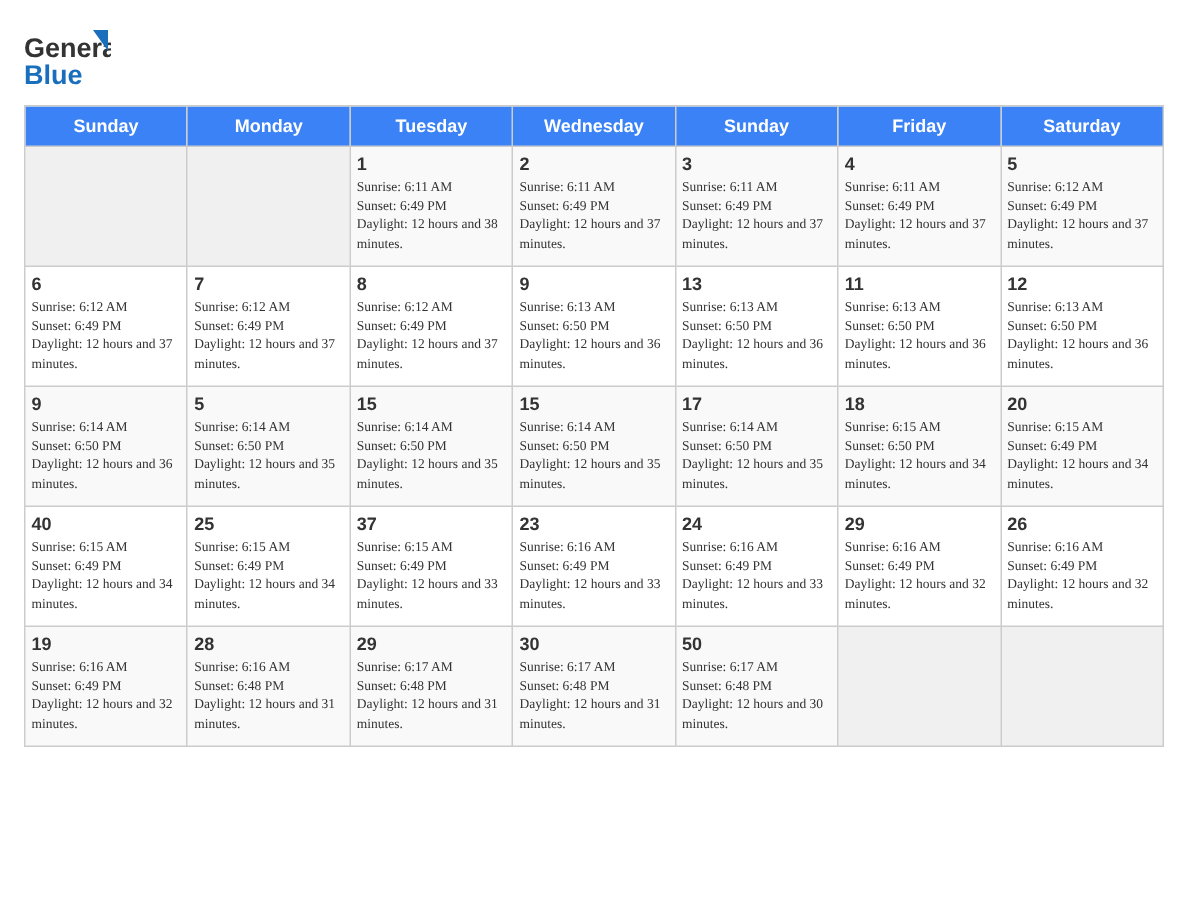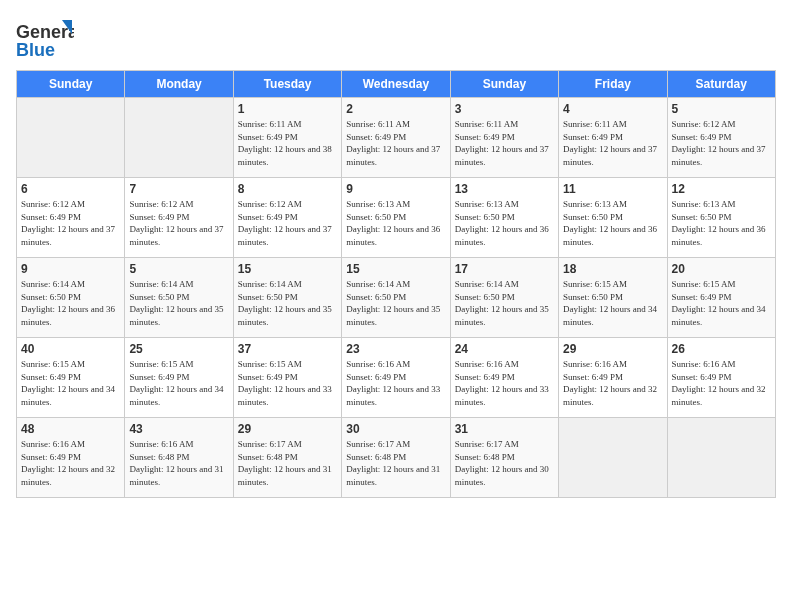--- a/index.html
+++ b/index.html
@@ -221,36 +221,36 @@
           <span class="day-num">29</span>
           <div class="day-info">Sunrise: 6:16 AM<br>Sunset: 6:49 PM<br>Daylight: 12 hours and 32 minutes.</div>
         </td>
         <td>
           <span class="day-num">26</span>
           <div class="day-info">Sunrise: 6:16 AM<br>Sunset: 6:49 PM<br>Daylight: 12 hours and 32 minutes.</div>
         </td>
       </tr>
       <tr>
         <td>
-          <span class="day-num">48</span>
+          <span class="day-num">19</span>
           <div class="day-info">Sunrise: 6:16 AM<br>Sunset: 6:49 PM<br>Daylight: 12 hours and 32 minutes.</div>
         </td>
         <td>
-          <span class="day-num">43</span>
+          <span class="day-num">28</span>
           <div class="day-info">Sunrise: 6:16 AM<br>Sunset: 6:48 PM<br>Daylight: 12 hours and 31 minutes.</div>
         </td>
         <td>
           <span class="day-num">29</span>
           <div class="day-info">Sunrise: 6:17 AM<br>Sunset: 6:48 PM<br>Daylight: 12 hours and 31 minutes.</div>
         </td>
         <td>
           <span class="day-num">30</span>
           <div class="day-info">Sunrise: 6:17 AM<br>Sunset: 6:48 PM<br>Daylight: 12 hours and 31 minutes.</div>
         </td>
         <td>
-          <span class="day-num">31</span>
+          <span class="day-num">50</span>
           <div class="day-info">Sunrise: 6:17 AM<br>Sunset: 6:48 PM<br>Daylight: 12 hours and 30 minutes.</div>
         </td>
         <td class="empty-cell"></td>
         <td class="empty-cell"></td>
       </tr>
     </tbody>
 </table>
 
 </body></html>

